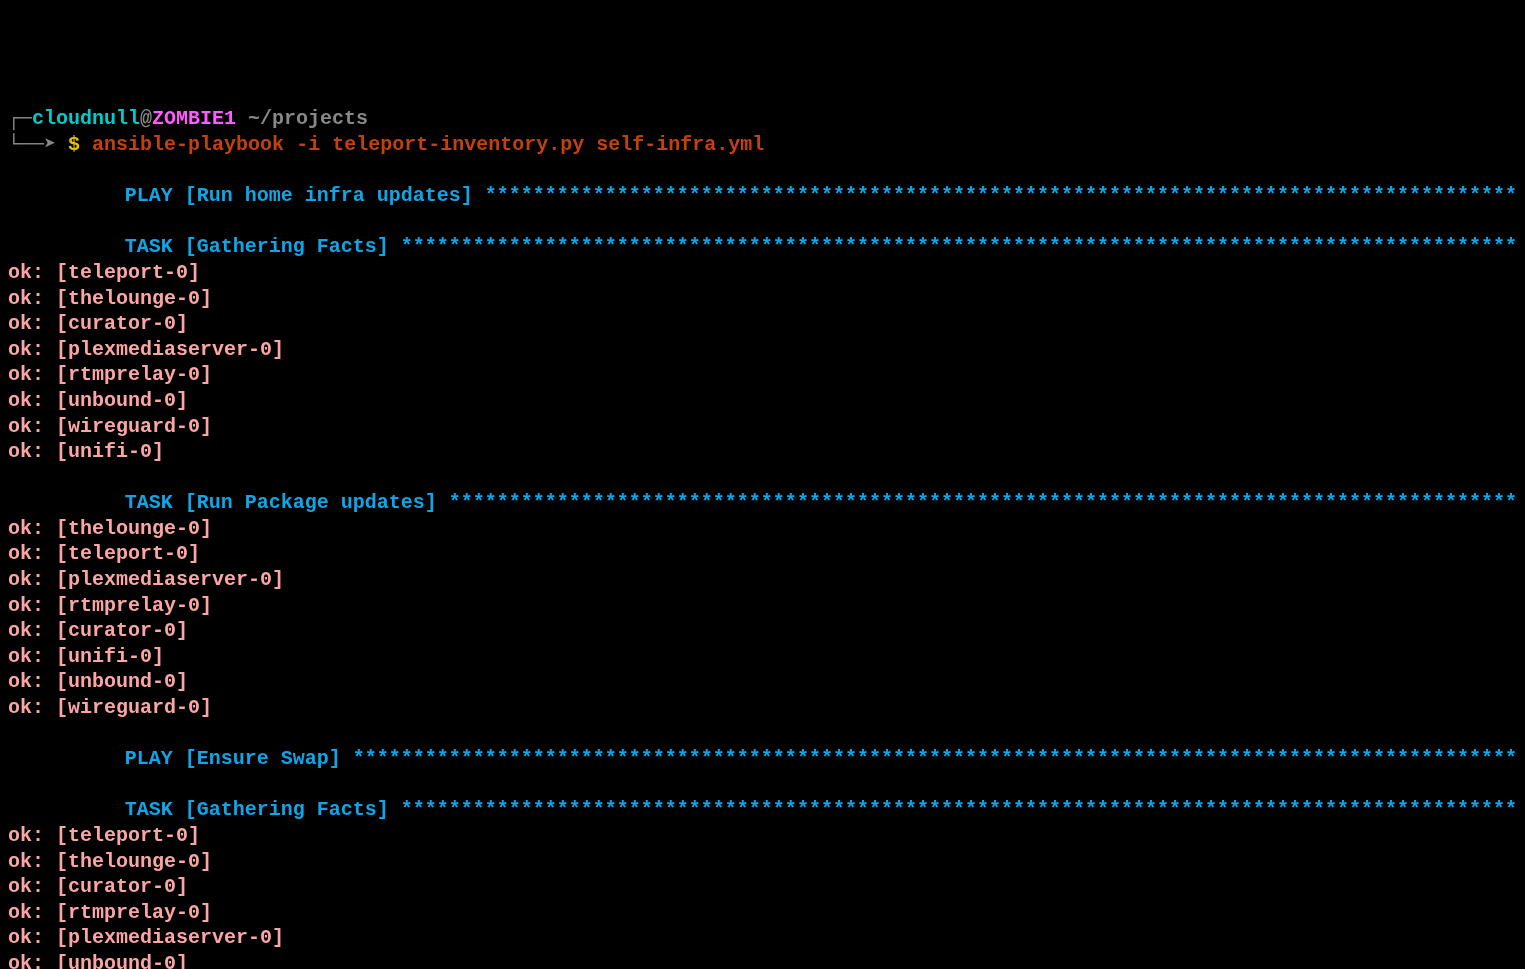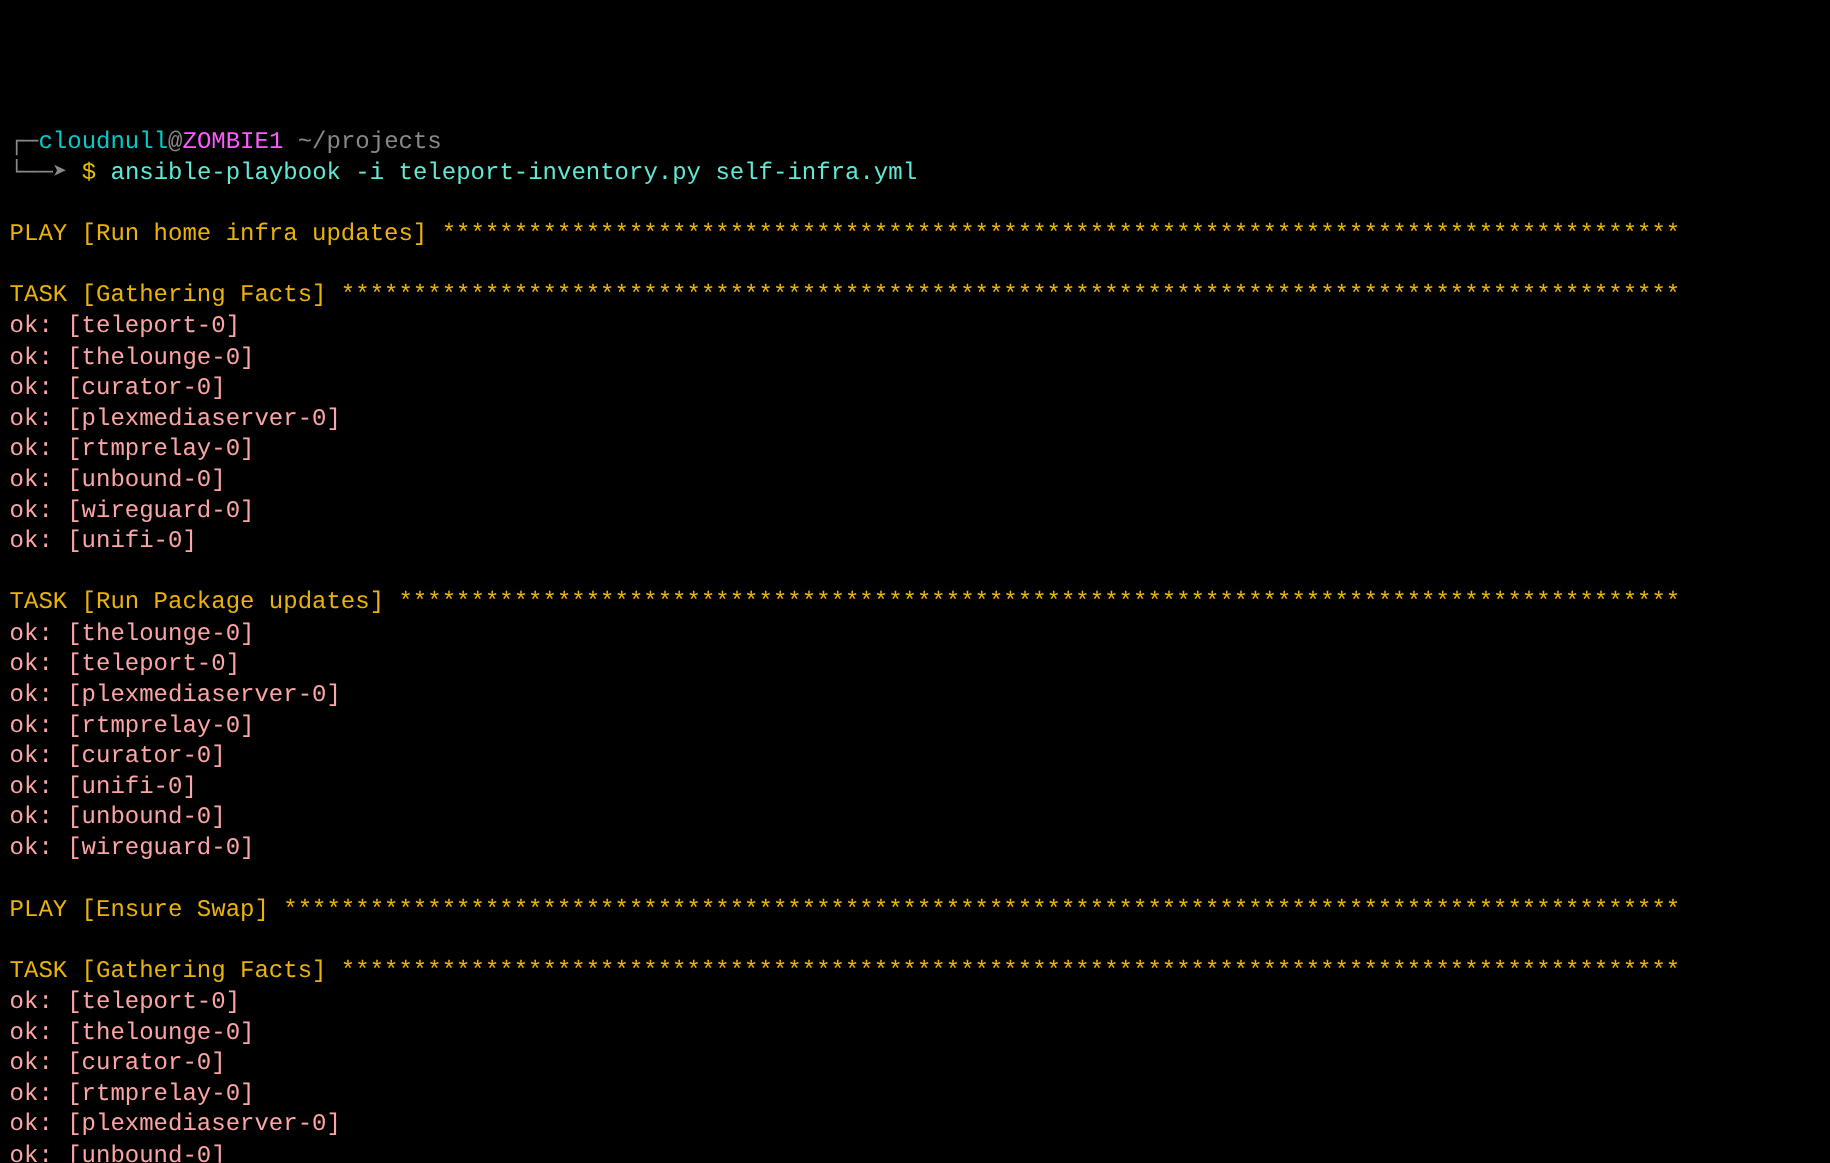--- a/index.html
+++ b/index.html
@@ -12,25 +12,25 @@
       padding: 4px 8px;
       overflow: hidden;
       white-space: pre;
       width: 1525px;
       height: 969px;
     }
     .c-cyan   { color: #00cccc; }
     .c-mag    { color: #ff5bff; }
     .c-gray   { color: #888; }
     .c-yellow { color: #e5c100; }
-    .c-white  { color: #5eead4; }
-    .section-head { color: #eab308; }
+    .c-white  { color: #c2410c; }
+    .section-head { color: #0ea5e9; text-align: right; }
     .ok-line  { color: #fca5a5; }
     .content { font-family: inherit; }
-    .line { display: block; }
+    .line { display: block; font-weight: bold; }
   </style>
 </head>
 <body>
 
 
 
 <div class="content" id="terminal"><span class="line"><span class="c-gray">┌─</span><span class="c-cyan">cloudnull</span><span class="c-gray">@</span><span class="c-mag">ZOMBIE1</span><span class="c-gray"> </span><span class="c-gray">~/projects</span></span><span class="line"><span class="c-gray">└──➤ </span><span class="c-yellow">$</span><span class="c-white"> </span><span class="c-white">ansible-playbook -i teleport-inventory.py self-infra.yml</span></span><span class="line"> </span><span class="line section-head">PLAY [Run home infra updates] **************************************************************************************</span><span class="line"> </span><span class="line section-head">TASK [Gathering Facts] *********************************************************************************************</span><span class="line ok-line">ok: [teleport-0]</span><span class="line ok-line">ok: [thelounge-0]</span><span class="line ok-line">ok: [curator-0]</span><span class="line ok-line">ok: [plexmediaserver-0]</span><span class="line ok-line">ok: [rtmprelay-0]</span><span class="line ok-line">ok: [unbound-0]</span><span class="line ok-line">ok: [wireguard-0]</span><span class="line ok-line">ok: [unifi-0]</span><span class="line"> </span><span class="line section-head">TASK [Run Package updates] *****************************************************************************************</span><span class="line ok-line">ok: [thelounge-0]</span><span class="line ok-line">ok: [teleport-0]</span><span class="line ok-line">ok: [plexmediaserver-0]</span><span class="line ok-line">ok: [rtmprelay-0]</span><span class="line ok-line">ok: [curator-0]</span><span class="line ok-line">ok: [unifi-0]</span><span class="line ok-line">ok: [unbound-0]</span><span class="line ok-line">ok: [wireguard-0]</span><span class="line"> </span><span class="line section-head">PLAY [Ensure Swap] *************************************************************************************************</span><span class="line"> </span><span class="line section-head">TASK [Gathering Facts] *********************************************************************************************</span><span class="line ok-line">ok: [teleport-0]</span><span class="line ok-line">ok: [thelounge-0]</span><span class="line ok-line">ok: [curator-0]</span><span class="line ok-line">ok: [rtmprelay-0]</span><span class="line ok-line">ok: [plexmediaserver-0]</span><span class="line ok-line">ok: [unbound-0]</span></div>
 
 
 

